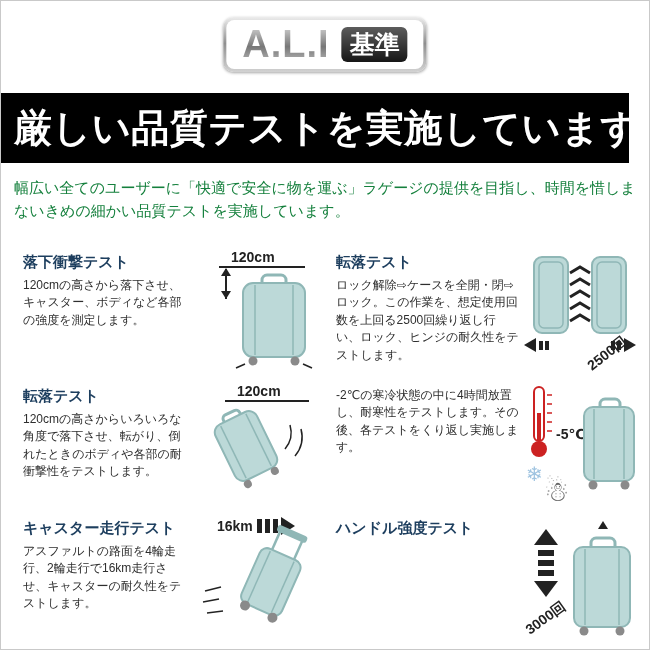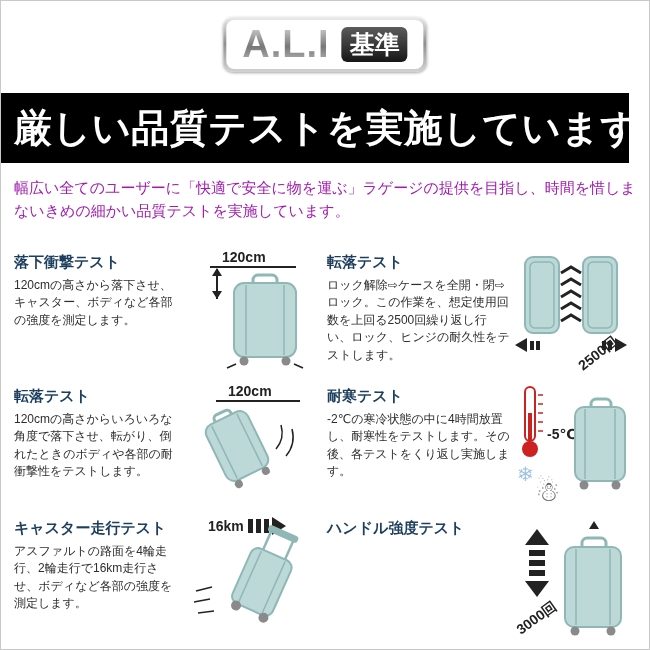--- a/index.html
+++ b/index.html
@@ -16,24 +16,24 @@
   .logo-frame{background:linear-gradient(180deg,#ededed,#8f8f8f 48%,#d2d2d2);padding:3px;border-radius:10px;box-shadow:0 1px 3px rgba(0,0,0,.35);}
   .logo-inner{background:#fff;border-radius:8px;padding:3px 16px;display:flex;align-items:center;gap:12px;text-align:right;}
   .logo-brand{font-size:38px;font-weight:bold;letter-spacing:1px;background:linear-gradient(180deg,#dedede 0%,#777 55%,#c2c2c2 100%);-webkit-background-clip:text;background-clip:text;color:transparent;}
   .logo-badge{background:linear-gradient(180deg,#5c5c5c,#161616);color:#fff;font-size:25px;font-weight:bold;padding:5px 8px;border-radius:6px;line-height:1;}
 
   
   .banner{position:absolute;top:92px;left:0;width:628px;height:70px;background:var(--banner-bg);display:flex;align-items:center;padding-left:13px;}
   .banner-title{color:#fff;font-size:38px;font-weight:bold;white-space:nowrap;letter-spacing:0.5px;}
 
   
-  .intro{position:absolute;top:175px;left:13px;width:626px;font-size:15px;line-height:1.55;color:#a21caf;}
-
-  
-  .grid{position:absolute;top:248px;left:13px;width:624px;display:grid;grid-template-columns:305px 305px;column-gap:14px;row-gap:10px;gap:8px;}
+  .intro{position:absolute;top:175px;left:13px;width:626px;font-size:15px;line-height:1.55;color:#15803d;}
+
+  
+  .grid{position:absolute;top:248px;left:22px;width:624px;display:grid;grid-template-columns:305px 305px;column-gap:14px;row-gap:10px;gap:8px;}
   .cell{display:flex;}
   .cell-text{width:168px;flex:none;padding-top:4px;}
   .col-right .cell-text{width:184px;}
   .cell-title{font-size:15px;font-weight:bold;color:var(--accent);margin-bottom:5px;}
   .cell-desc{font-size:12px;line-height:1.45;color:#2e2e2e;}
   .cell-illus{flex:1;display:flex;justify-content:center;align-items:flex-start;}
 
   
   .sc-body{fill:var(--suitcase);stroke:#8fb7b6;stroke-width:2;}
   .sc-line{stroke:#8fb7b6;fill:none;}
@@ -135,21 +135,20 @@
             <circle class="wheel" cx="38" cy="66" r="4"></circle>
           </g>
           <path class="ink-stroke" stroke-width="1.5" d="M97 42 a26 26 0 0 1 -5 24"></path>
           <path class="ink-stroke" stroke-width="1.5" d="M108 46 a30 30 0 0 1 -6 27"></path>
         </svg>
       </div>
     </div>
 
     <div class="cell col-right">
       <div class="cell-text">
-        <div class="cell-title">耐寒テスト</div>
         <div class="cell-desc">-2℃の寒冷状態の中に4時間放置し、耐寒性をテストします。その後、各テストをくり返し実施します。</div>
       </div>
       <div class="cell-illus">
         <svg width="118" height="124" viewBox="0 0 118 124">
           <g>
             <rect x="12" y="4" width="10" height="54" rx="5" fill="#ffffff" stroke="#cc2222" stroke-width="2"></rect>
             <rect x="15" y="30" width="4" height="28" fill="#cc2222"></rect>
             <circle cx="17" cy="66" r="8" fill="#cc2222"></circle>
             <line x1="25" y1="12" x2="30" y2="12" stroke="#cc2222" stroke-width="1.5"></line>
             <line x1="25" y1="21" x2="30" y2="21" stroke="#cc2222" stroke-width="1.5"></line>
@@ -168,21 +167,21 @@
             <circle class="wheel" cx="9" cy="86" r="4.5"></circle>
             <circle class="wheel" cx="41" cy="86" r="4.5"></circle>
           </g>
         </svg>
       </div>
     </div>
 
     <div class="cell col-left">
       <div class="cell-text">
         <div class="cell-title">キャスター走行テスト</div>
-        <div class="cell-desc">アスファルトの路面を4輪走行、2輪走行で16km走行させ、ボディなど各部の強度を測定します。</div>
+        <div class="cell-desc">アスファルトの路面を4輪走行、2輪走行で16km走行させ、キャスターの耐久性をテストします。</div>
       </div>
       <div class="cell-illus">
         <svg width="142" height="112" viewBox="0 0 142 112">
           <text class="lbl" x="26" y="16" font-size="15">16km</text>
           <g>
             <rect class="ink" x="66" y="4" width="5" height="14"></rect>
             <rect class="ink" x="74" y="4" width="5" height="14"></rect>
             <rect class="ink" x="82" y="4" width="5" height="14"></rect>
             <polygon class="ink" points="90,2 90,20 104,11"></polygon>
           </g>

